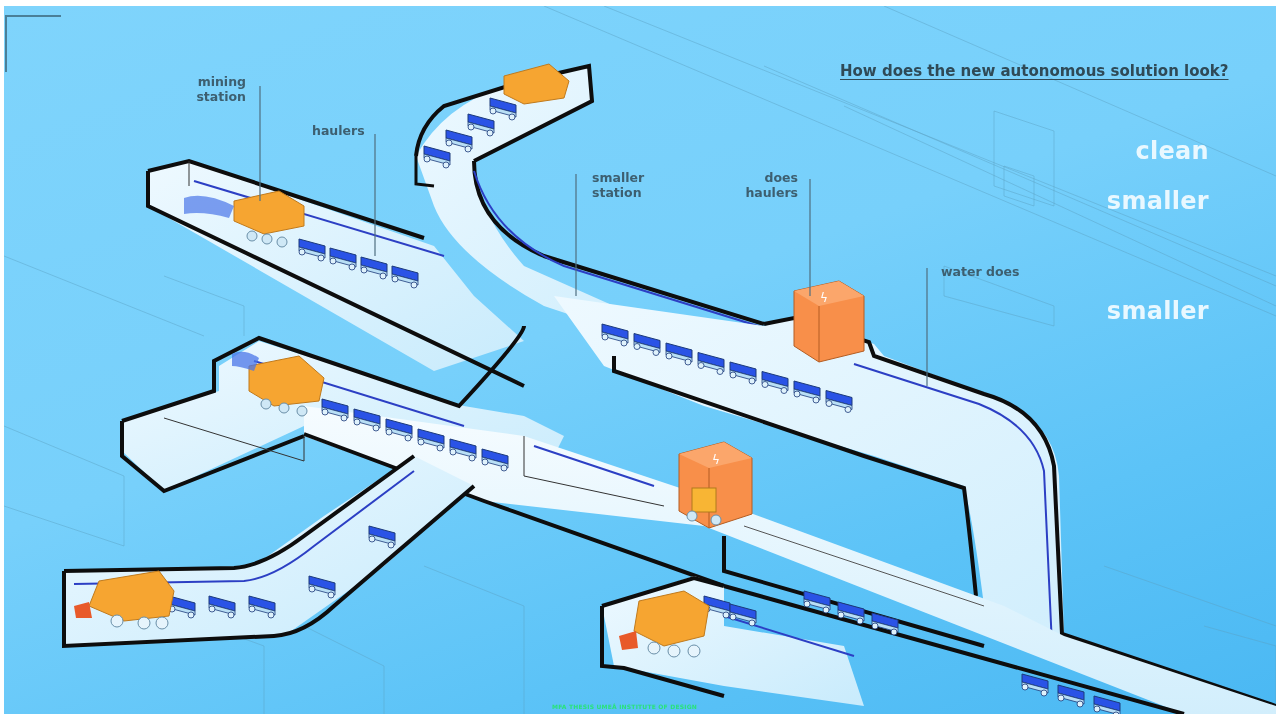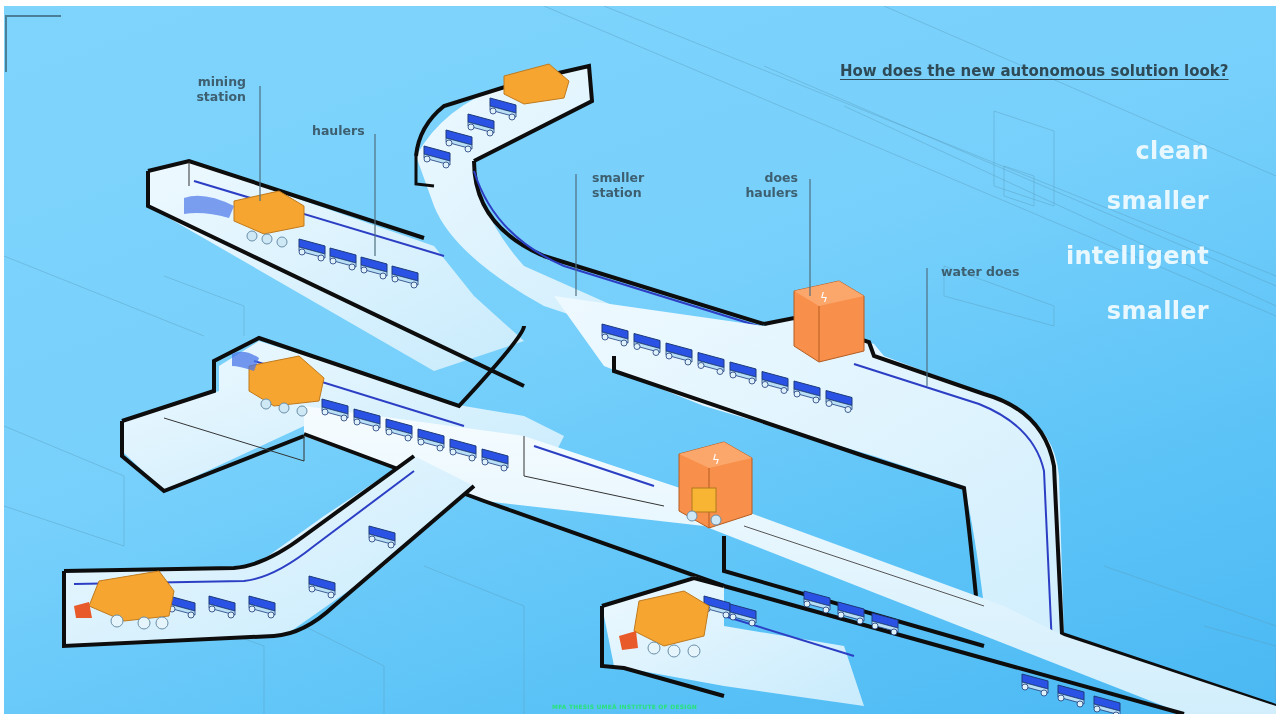--- a/index.html
+++ b/index.html
@@ -397,17 +397,16 @@
   <div class="label right" style="left:740px; top:164px; width:54px;">
     <div>does</div>
     <div>haulers</div>
   </div>
   <div class="label" style="left:937px; top:258px;">water does</div>
 
   <div class="question">How does the new autonomous solution look?</div>
 
   <div class="keyword" style="top:101px;">clean</div>
   <div class="keyword" style="top:151px;">smaller</div>
-  <div class="keyword" style="top:206px;">intelligent</div>
   <div class="keyword" style="top:261px;">smaller</div>
 
   <div class="footer">MFA THESIS UMEÅ INSTITUTE OF DESIGN</div>
 </div>
 
 </body></html>

